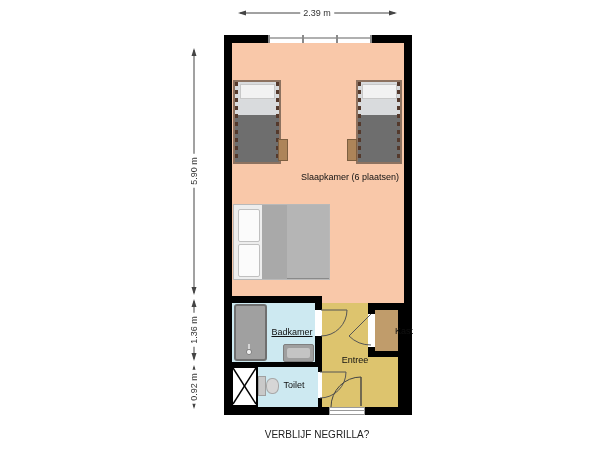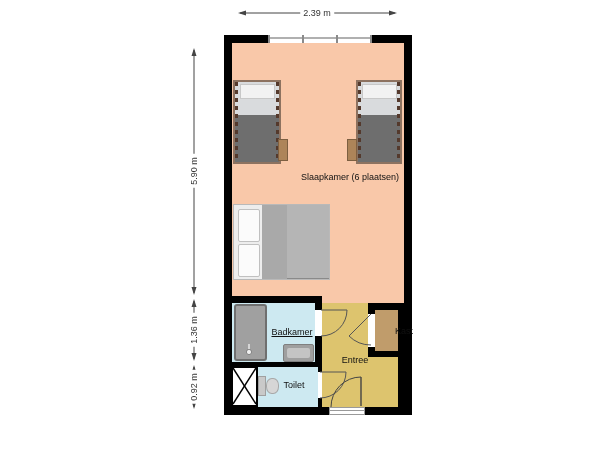--- a/index.html
+++ b/index.html
@@ -198,13 +198,14 @@
   <div class="abs room-label" id="label-badkamer">Badkamer</div>
   <div class="abs room-label" id="label-toilet">Toilet</div>
   <div class="abs room-label" id="label-entree">Entree</div>
   <div class="abs room-label" id="label-kast">Kast</div>
 
   <div class="abs dim-label" id="dim-top">2.39 m</div>
   <div class="abs dim-label vert" id="dim-main">5.90 m</div>
   <div class="abs dim-label vert" id="dim-mid">1.36 m</div>
   <div class="abs dim-label vert" id="dim-bottom">0.92 m</div>
 
+  <div class="abs" id="caption">VERBLIJF NEGRILLA?</div>
 </div>
 
 </body></html>

